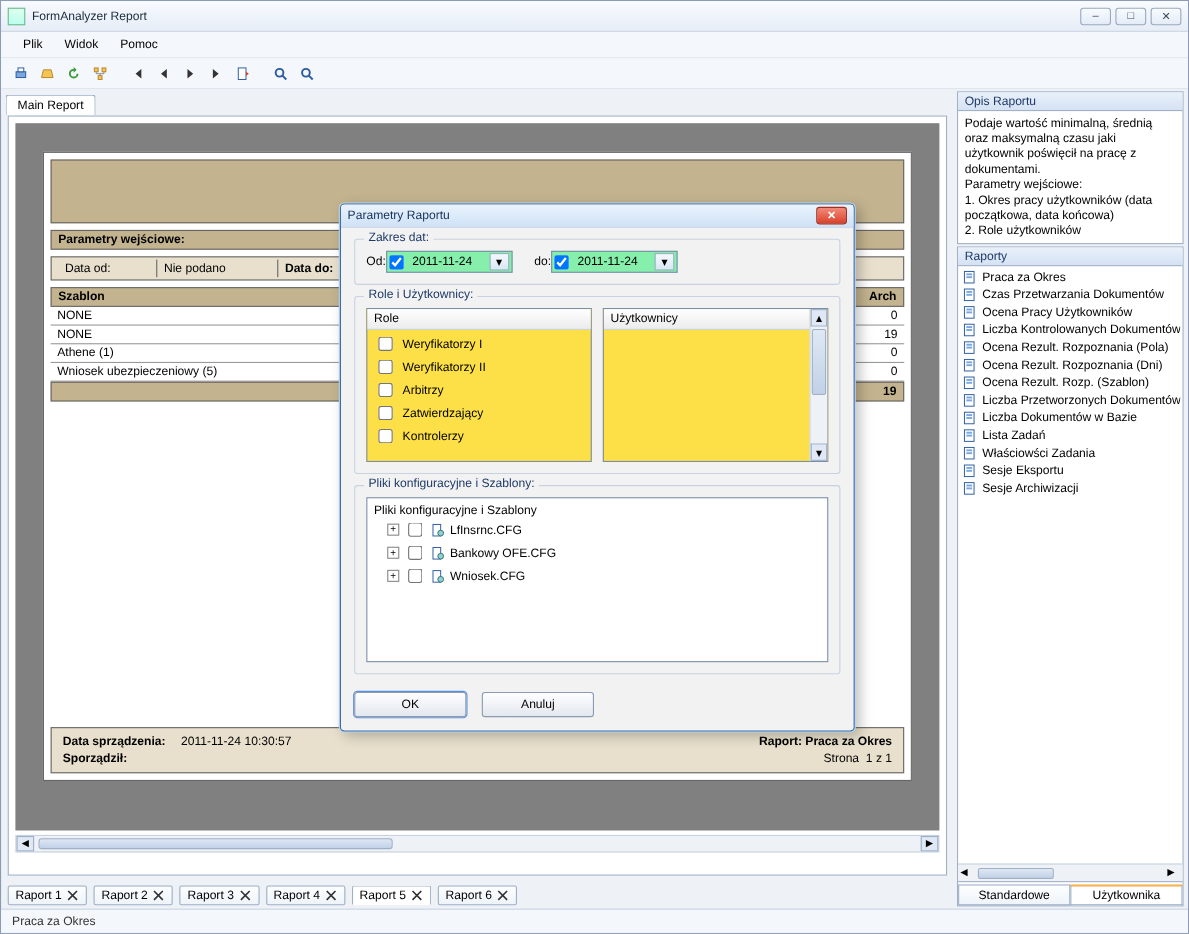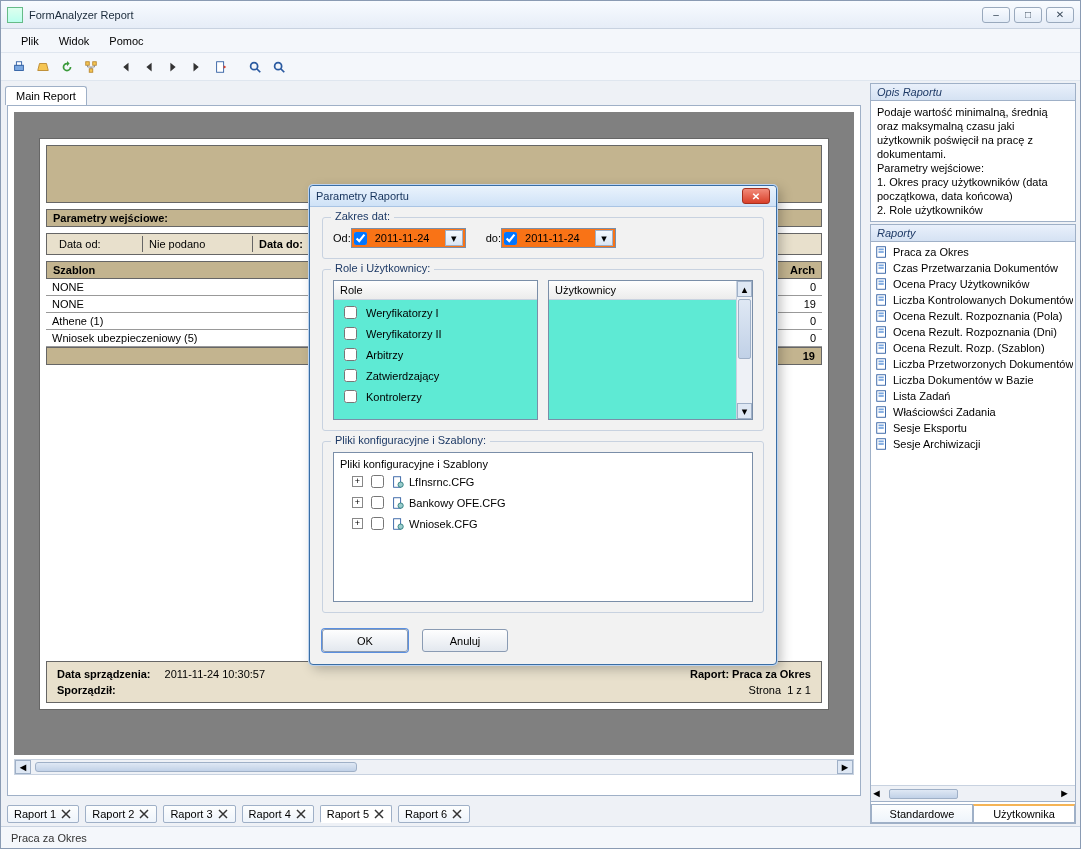--- a/index.html
+++ b/index.html
@@ -39,57 +39,57 @@
   .hscroll{position:absolute;left:6px;right:6px;bottom:20px;height:16px;background:#eef1f6;border:1px solid #c8d2e0;display:flex;align-items:center;}
   .hscroll .thumb{width:40%;height:10px;margin-left:4px;background:linear-gradient(#dfe8f4,#c1d1e7);border:1px solid #9fb0c7;border-radius:3px;}
   .hscroll .arr{width:16px;height:14px;background:#dfe8f4;border:1px solid #9fb0c7;display:flex;align-items:center;justify-content:center;}
   .bottomtabs{height:24px;display:flex;align-items:center;padding:0 6px;gap:6px;}
   .btab{border:1px solid #9fb0c7;background:linear-gradient(#fdfefe,#eef4fb);padding:2px 6px;border-radius:2px;display:flex;align-items:center;gap:4px;font-size:11px;}
   .btab.active{background:#fff;border-bottom-color:#fff;}
   .xicon{width:12px;height:12px;}
   
   .right{width:210px;display:flex;flex-direction:column;gap:2px;padding:2px 4px 2px 0;}
   .panel{border:1px solid #9fb0c7;background:#fff;}
-  .panel .phdr{background:linear-gradient(#e9f0fb,#d5e2f3);border-bottom:1px solid #9fb0c7;padding:2px 6px;color:#1e3a66;font-weight:normal;font-style:italic;}
+  .panel .phdr{background:linear-gradient(#e9f0fb,#d5e2f3);border-bottom:1px solid #9fb0c7;padding:2px 6px;color:#1e3a66;font-weight:normal;}
   .panel .pbody{padding:4px 6px;font-size:11px;line-height:14px;}
   .rlist{list-style:none;margin:0;padding:2px;}
   .rlist li{display:flex;align-items:center;gap:4px;padding:1px 2px;white-space:nowrap;overflow:hidden;}
   .ricon{width:14px;height:14px;flex:none;}
   .rscroll{display:flex;align-items:center;height:16px;border-top:1px solid #c8d2e0;background:#eef1f6;}
   .rtabs{display:flex;height:22px;border-top:1px solid #9fb0c7;}
   .rtabs div{flex:1;display:flex;align-items:center;justify-content:center;border:1px solid #9fb0c7;margin-top:2px;background:linear-gradient(#fdfefe,#eef4fb);font-size:11px;}
   .rtabs .act{border-top:2px solid #f5b456;background:#fff;}
   .status{height:22px;border-top:1px solid #c8d2e0;padding:2px 10px;display:flex;align-items:center;background:#f4f7fb;color:#333;}
   
   .dialog{position:absolute;left:308px;top:184px;width:468px;height:480px;background:#f2f2f2;border:1px solid #3a6ea5;box-shadow:0 0 0 1px #bcd3ef, 4px 4px 12px rgba(0,0,0,.25);border-radius:4px;display:flex;flex-direction:column;}
   .dialog .dtitle{height:26px;background:linear-gradient(#eaf3fc,#cfe2f7);border-bottom:1px solid #a9c4e4;display:flex;align-items:center;padding:0 6px;border-radius:4px 4px 0 0;}
   .dialog .dtitle span{flex:1;color:#15325a;}
   .dclose{width:28px;height:16px;background:linear-gradient(#f28b7a,#d9402a);border:1px solid #a52f1e;border-radius:3px;display:flex;align-items:center;justify-content:center;color:#fff;font-weight:bold;font-size:10px;}
   .dbody{flex:1;padding:10px 12px;display:flex;flex-direction:column;gap:10px;}
   .grp{border:1px solid #c8d2e0;border-radius:3px;padding:10px;position:relative;background:#f2f2f2;}
   .grp>.glabel{position:absolute;top:-8px;left:8px;background:#f2f2f2;padding:0 4px;color:#1e3a66;}
   .daterow{display:flex;align-items:center;}
-  .dinput{display:flex;align-items:center;gap:4px;background:#f97316;border:1px solid #7a8ea8;padding:1px 2px;height:20px;}
+  .dinput{display:flex;align-items:center;gap:4px;background:#86efac;border:1px solid #7a8ea8;padding:1px 2px;height:20px;}
   .dinput input[type=checkbox]{margin:0;}
   .dinput .dval{min-width:70px;padding:0 4px;}
   .ddrop{width:18px;height:16px;background:linear-gradient(#f5f9fe,#d9e6f5);border:1px solid #9fb0c7;display:flex;align-items:center;justify-content:center;}
   .twocol{display:flex;gap:10px;}
-  .lbox{flex:1;border:1px solid #7a8ea8;background:#5eead4;height:140px;display:flex;flex-direction:column;}
+  .lbox{flex:1;border:1px solid #7a8ea8;background:#fde047;height:140px;display:flex;flex-direction:column;}
   .lhdr{background:linear-gradient(#fefefe,#ececec);border-bottom:1px solid #c8d2e0;padding:3px 6px;}
   .litems{flex:1;overflow:auto;padding:2px 4px;}
   .litem{display:flex;align-items:center;gap:6px;padding:1px 2px;}
   .scrollbar{width:16px;background:#eef1f6;border-left:1px solid #c8d2e0;display:flex;flex-direction:column;}
   .sbarr{height:16px;background:#dfe8f4;border:1px solid #9fb0c7;display:flex;align-items:center;justify-content:center;}
   .sbtrack{flex:1;background:#eef1f6;position:relative;}
   .sbthumb{position:absolute;left:1px;right:1px;top:2px;height:60px;background:linear-gradient(#dfe8f4,#c1d1e7);border:1px solid #9fb0c7;border-radius:2px;}
   .tree{border:1px solid #7a8ea8;background:#fff;height:150px;padding:4px 6px;}
   .tnode{display:flex;align-items:center;gap:4px;padding:1px 0;}
   .tplus{width:11px;height:11px;border:1px solid #888;display:flex;align-items:center;justify-content:center;font-size:9px;line-height:9px;}
   .dlgbtns{display:flex;gap:14px;padding:6px 12px 12px 12px;}
-  .btn{width:86px;height:23px;background:linear-gradient(#fefefe,#e3e8ef);border:1px solid #8a9bb3;border-radius:3px;display:flex;align-items:center;justify-content:center;}
+  .btn{width:102px;height:23px;background:linear-gradient(#fefefe,#e3e8ef);border:1px solid #8a9bb3;border-radius:3px;display:flex;align-items:center;justify-content:center;}
   .btn.def{box-shadow:0 0 0 1px #5a8fe0;}
   input[type=checkbox]{width:13px;height:13px;}
 </style>
 </head>
 <body>
 
 <div class="window">
 
   <div class="titlebar">
     <div class="ticon"></div>

